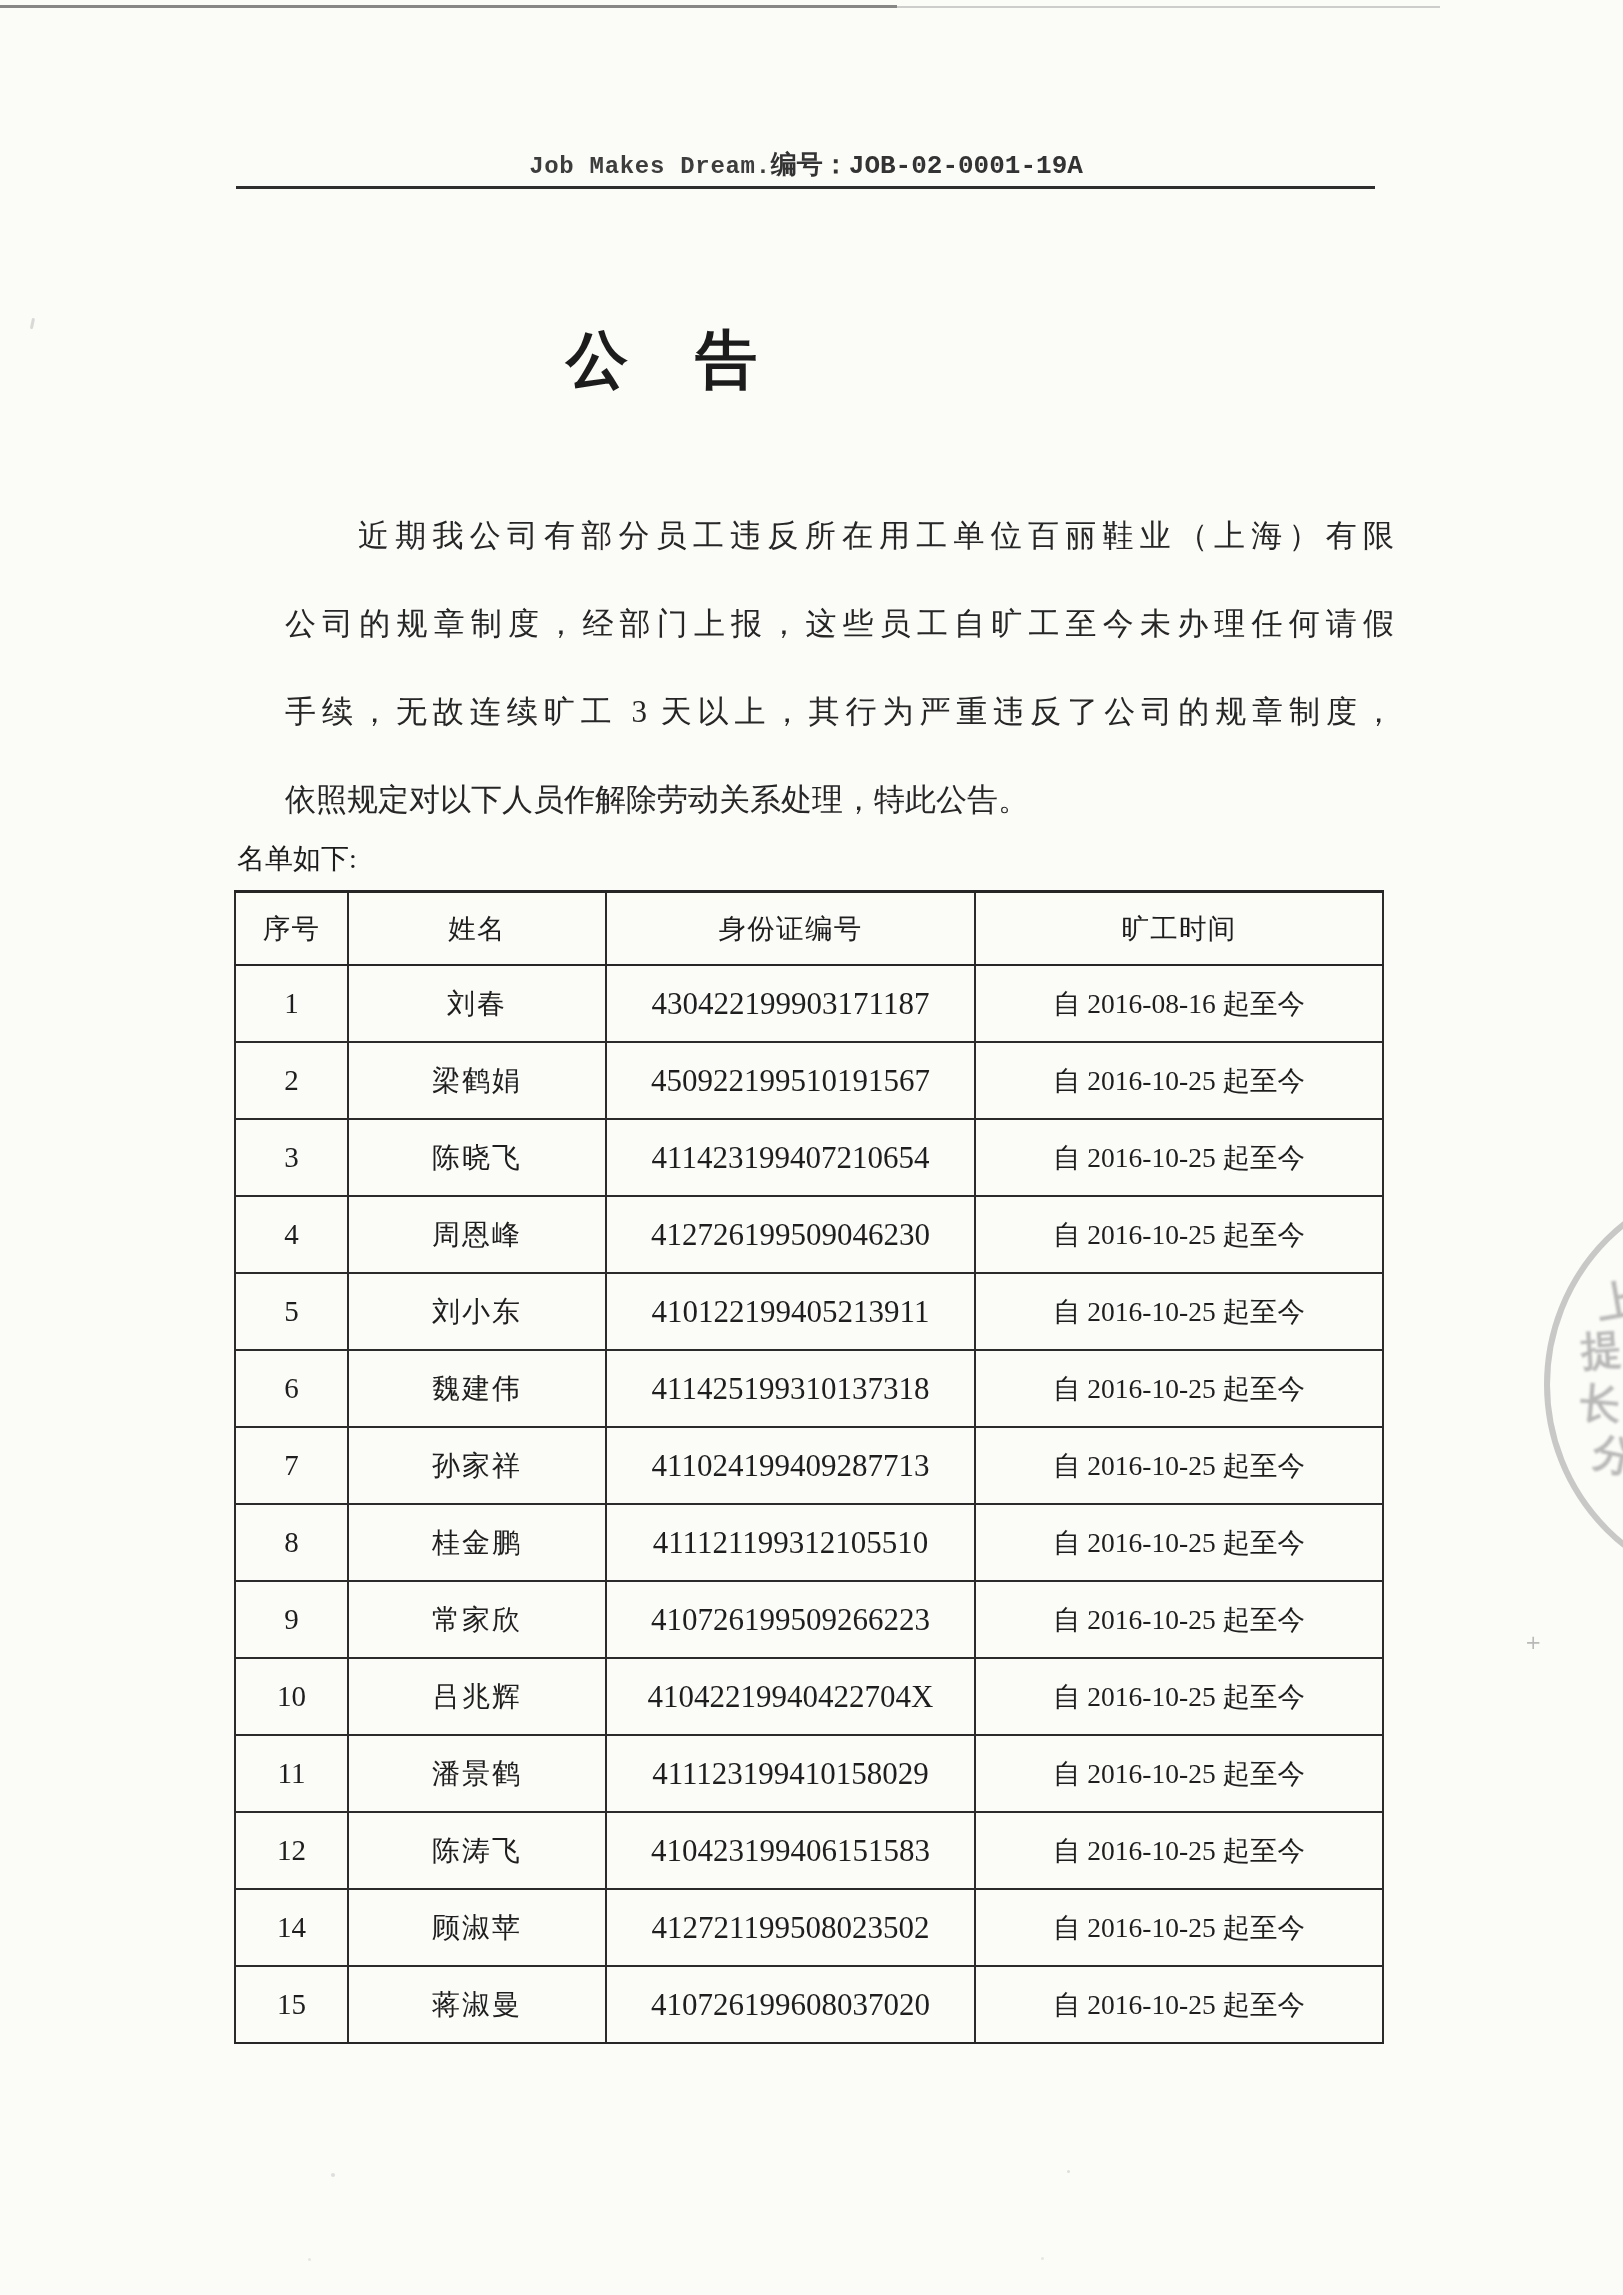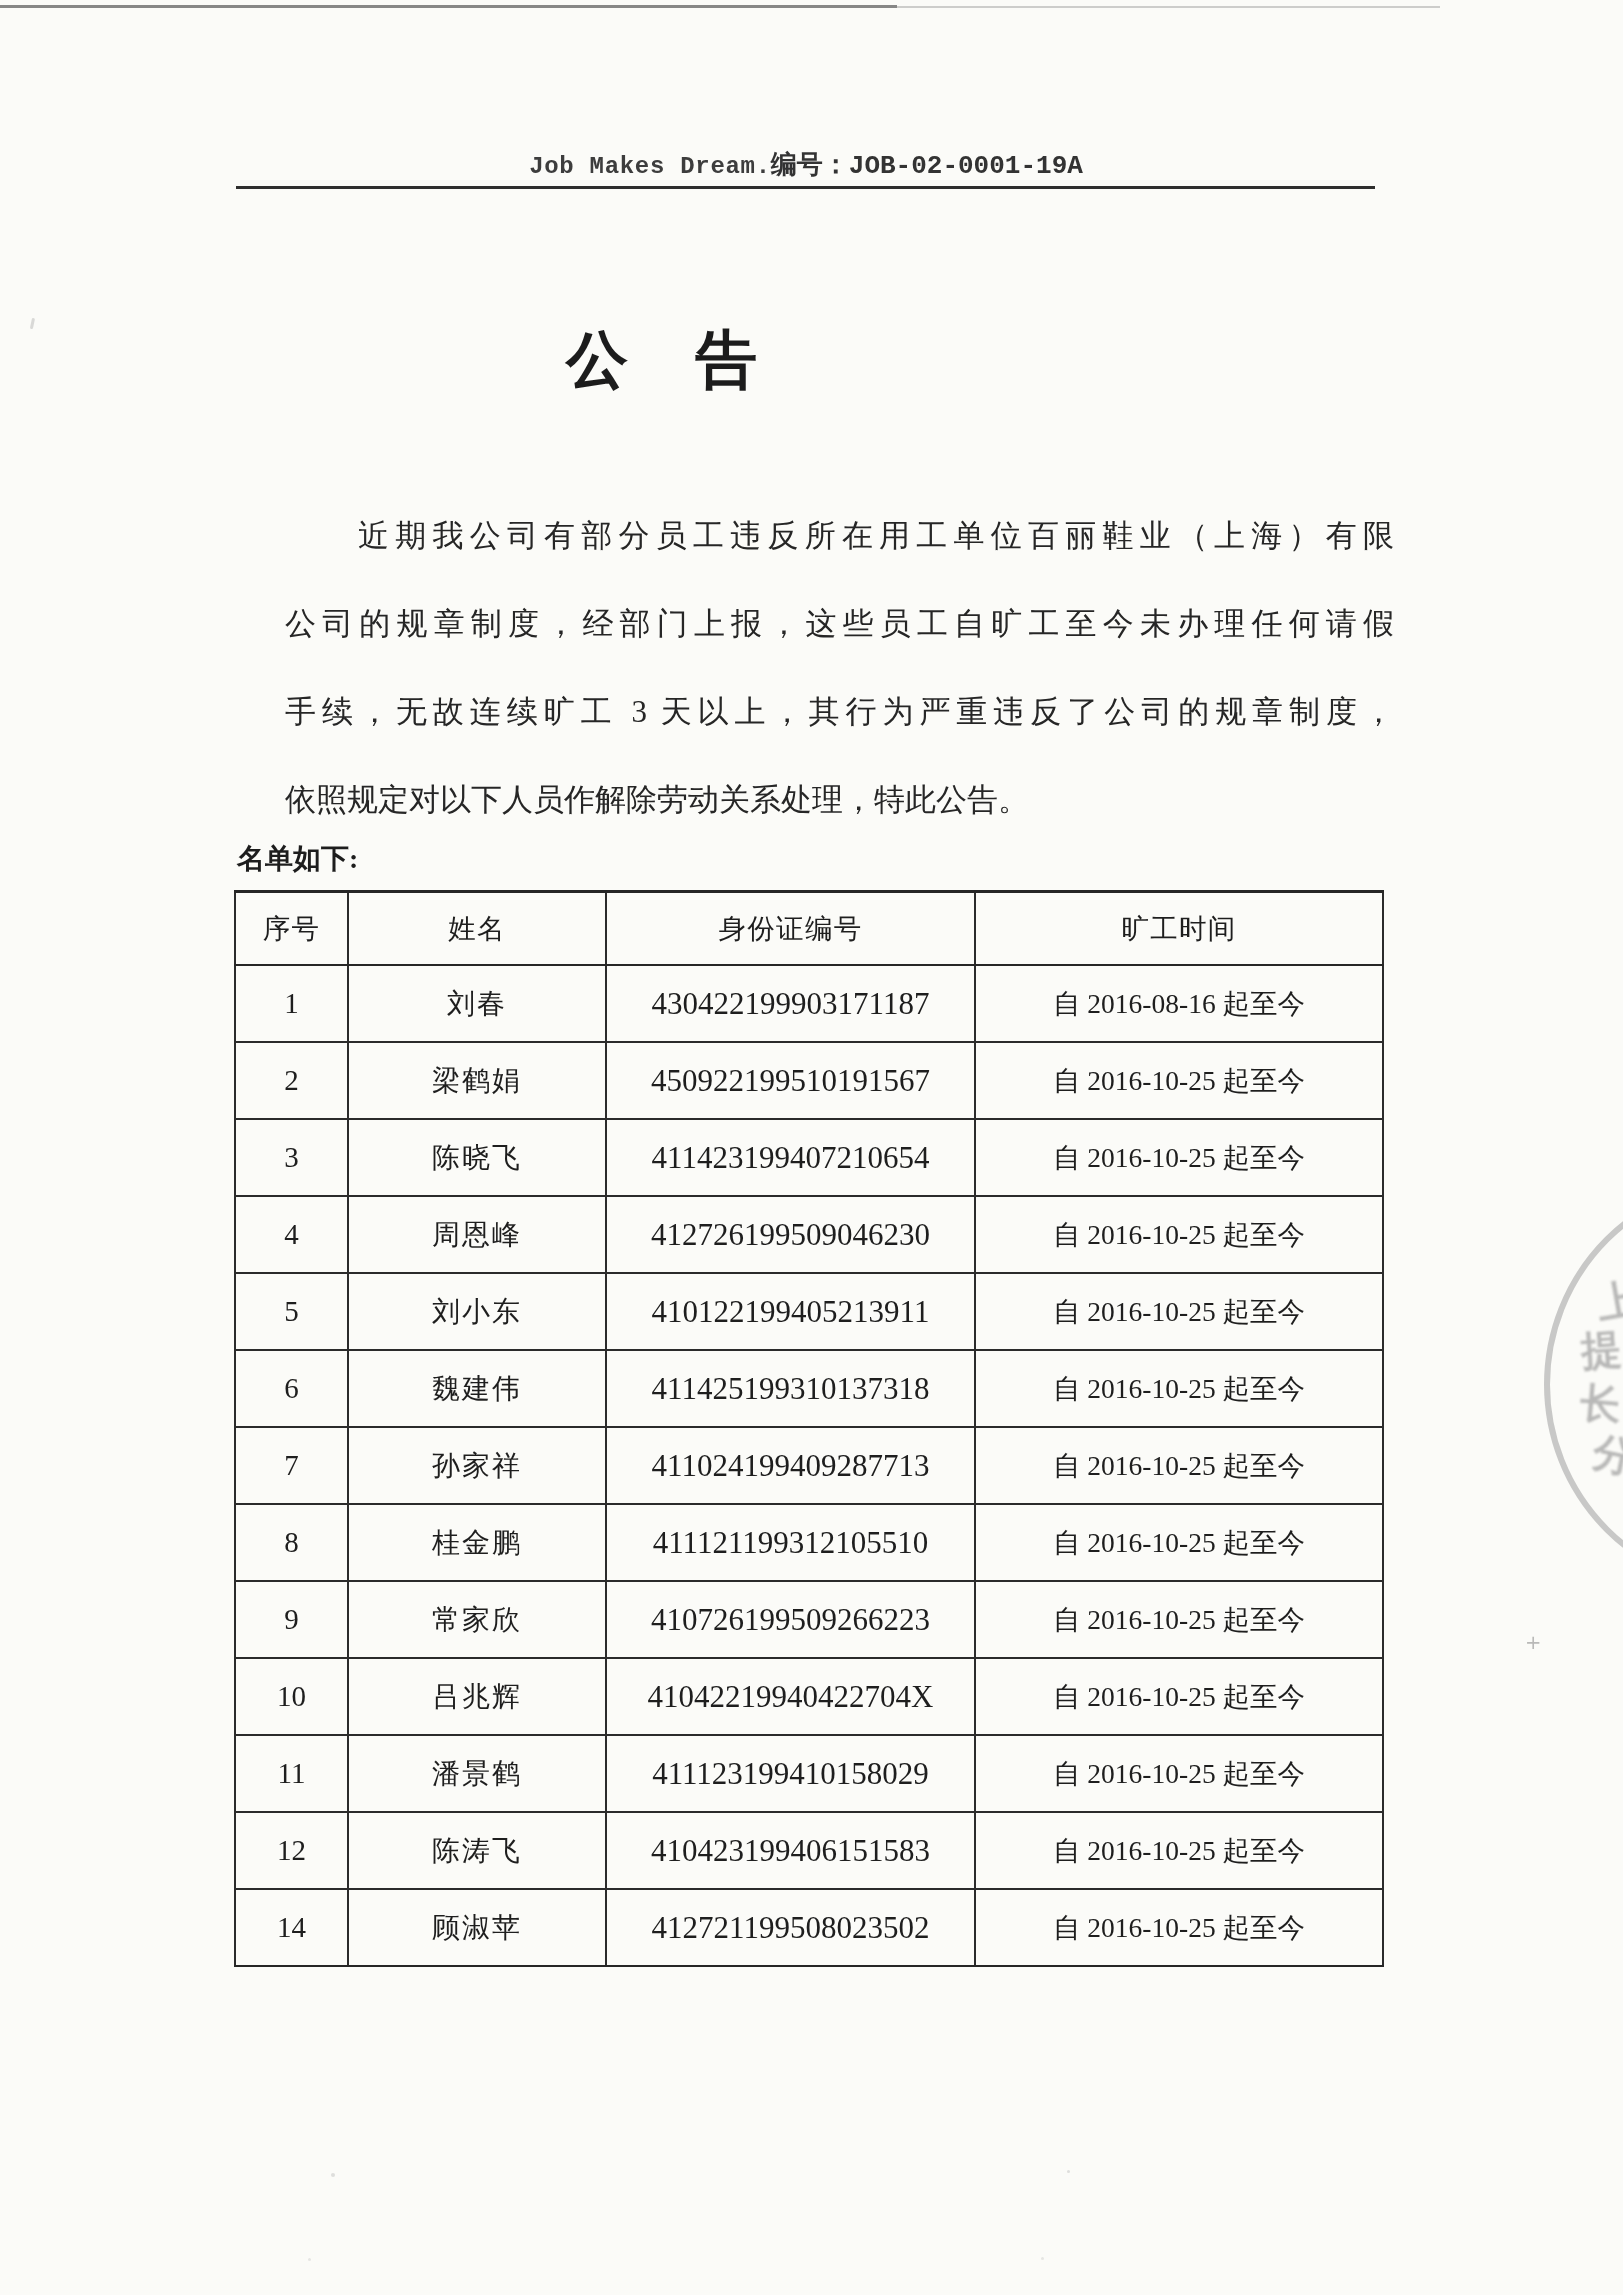--- a/index.html
+++ b/index.html
@@ -32,21 +32,21 @@
     position:absolute; top:318px; left:0; width:1326px; text-align:center;
     font-size:62px; font-weight:700; color:#1c1c1c; letter-spacing:2.6px;
   }
 
   
   .paragraph { position:absolute; left:241px; top:492px; width:1153px; font-size:31px; color:#262626; }
   .para-line { height:88px; line-height:88px; text-align:justify; text-align-last:justify;margin-left:44px; }
   .para-line.first { text-indent:73px; }
   .para-line.last { text-align-last:left; }
 
-  .list-label { position:absolute; left:237px; top:840px; font-size:28px; font-weight:700; color:#1d1d1d; }
+  .list-label { position:absolute; left:237px; top:840px; font-size:28px; font-weight:400; color:#1d1d1d; }
 
   
   table.roster {
     position:absolute; left:234px; top:890px; width:1148px;
     border-collapse:collapse; table-layout:fixed; color:#1e1e1e;
   }
   .roster th, .roster td {
     border:2px solid #2b2b2b; text-align:center; vertical-align:middle;
     font-weight:normal; padding:0; overflow:hidden;
   }
@@ -198,20 +198,26 @@
         <td class="c-name">陈涛飞</td>
         <td class="c-id">410423199406151583</td>
         <td class="c-period">自 2016-10-25 起至今</td>
       </tr>
       <tr>
         <td class="c-no">14</td>
         <td class="c-name">顾淑苹</td>
         <td class="c-id">412721199508023502</td>
         <td class="c-period">自 2016-10-25 起至今</td>
       </tr>
+      <tr>
+        <td class="c-no">15</td>
+        <td class="c-name">蒋淑曼</td>
+        <td class="c-id">410726199608037020</td>
+        <td class="c-period">自 2016-10-25 起至今</td>
+      </tr>
     </tbody>
 </table>
 
 <div class="stamp" id="stamp">
     <span class="stamp-glyph sg0">上</span>
     <span class="stamp-glyph sg1">提</span>
     <span class="stamp-glyph sg2">长</span>
     <span class="stamp-glyph sg3">分</span>
   </div>
 

